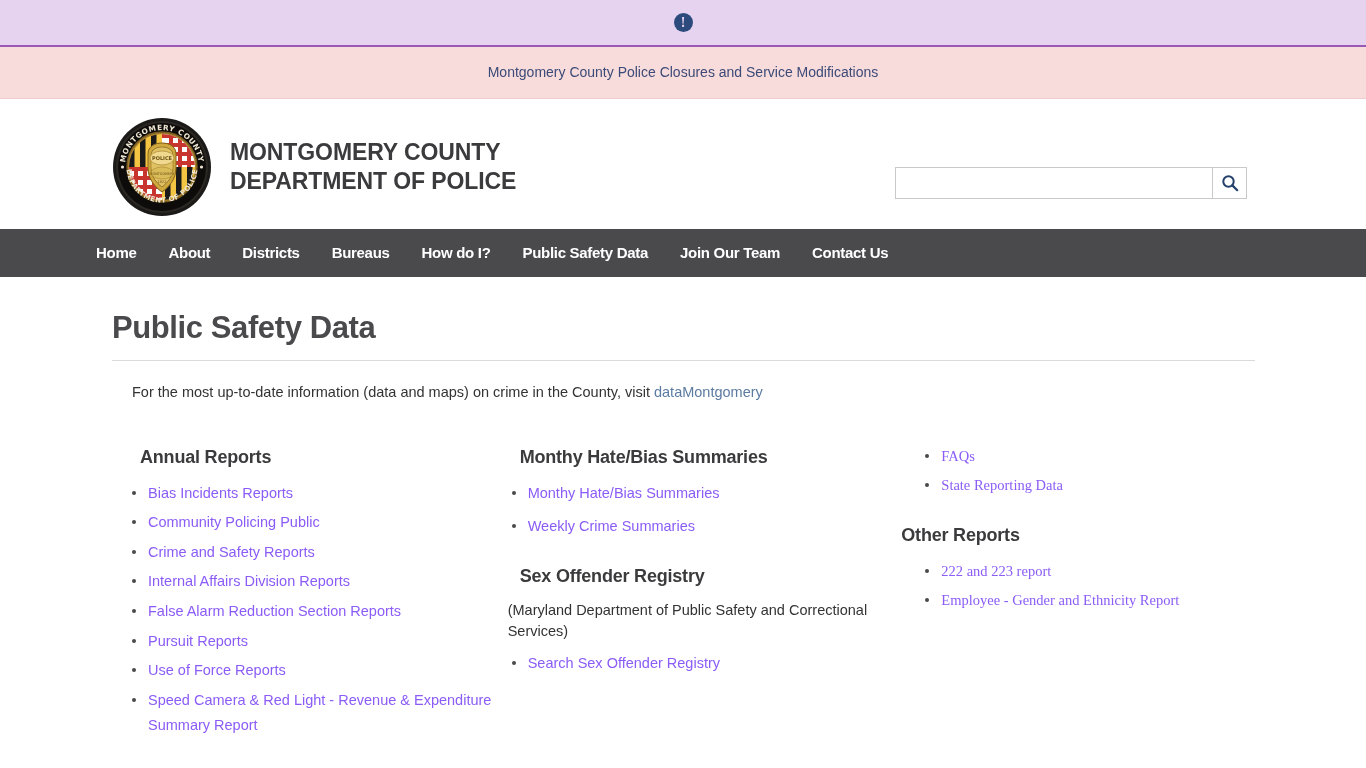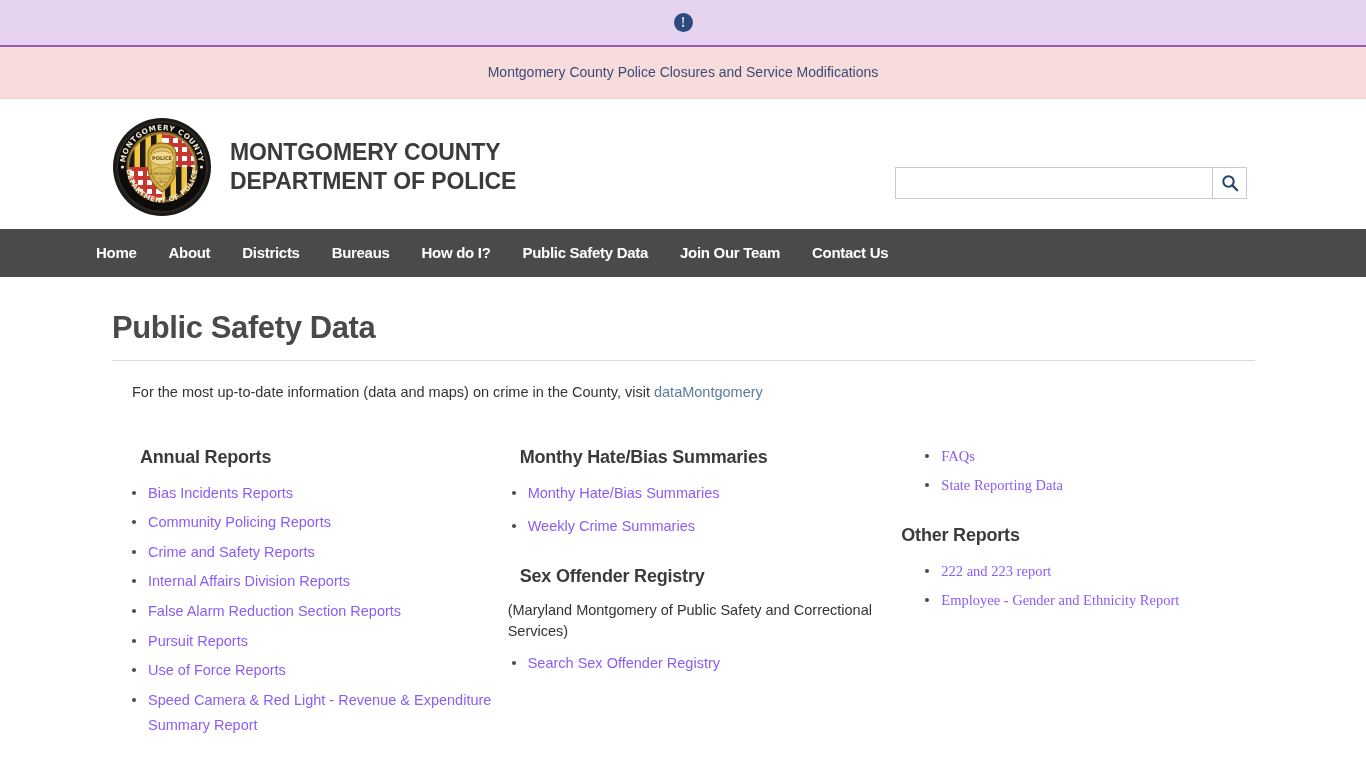--- a/index.html
+++ b/index.html
@@ -323,42 +323,42 @@
   <p class="intro">
     <span>For the most up-to-date information (data and maps) on crime in the County, visit </span><a class="lnk">dataMontgomery</a>
   </p>
 
   <div class="cols">
 
     <div class="col-1">
       <h2 class="sec-head">Annual Reports</h2>
       <ul class="links">
         <li><a>Bias Incidents Reports</a></li>
-        <li><a>Community Policing Reports</a></li>
+        <li><a>Community Policing Public</a></li>
         <li><a>Crime and Safety Reports</a></li>
         <li><a>Internal Affairs Division Reports</a></li>
         <li><a>False Alarm Reduction Section Reports</a></li>
         <li><a>Pursuit Reports</a></li>
         <li><a>Use of Force Reports</a></li>
         <li><a>Speed Camera &amp; Red Light - Revenue &amp; Expenditure Summary Report</a></li>
       </ul>
     </div>
 
     <div class="col-2">
       <h2 class="sec-head">Monthy Hate/Bias Summaries</h2>
       <ul class="links">
         <li><a>Monthy Hate/Bias Summaries</a></li>
       </ul>
 
       <ul class="links">
         <li><a>Weekly Crime Summaries</a></li>
       </ul>
 
       <h2 class="sec-head spaced">Sex Offender Registry</h2>
-      <p class="sec-sub">(Maryland Montgomery of Public Safety and Correctional Services)</p>
+      <p class="sec-sub">(Maryland Department of Public Safety and Correctional Services)</p>
       <ul class="links">
         <li><a>Search Sex Offender Registry</a></li>
       </ul>
     </div>
 
     <div class="col-3">
       <ul class="links indent">
         <li><a>FAQs</a></li>
         <li><a>State Reporting Data</a></li>
       </ul>

